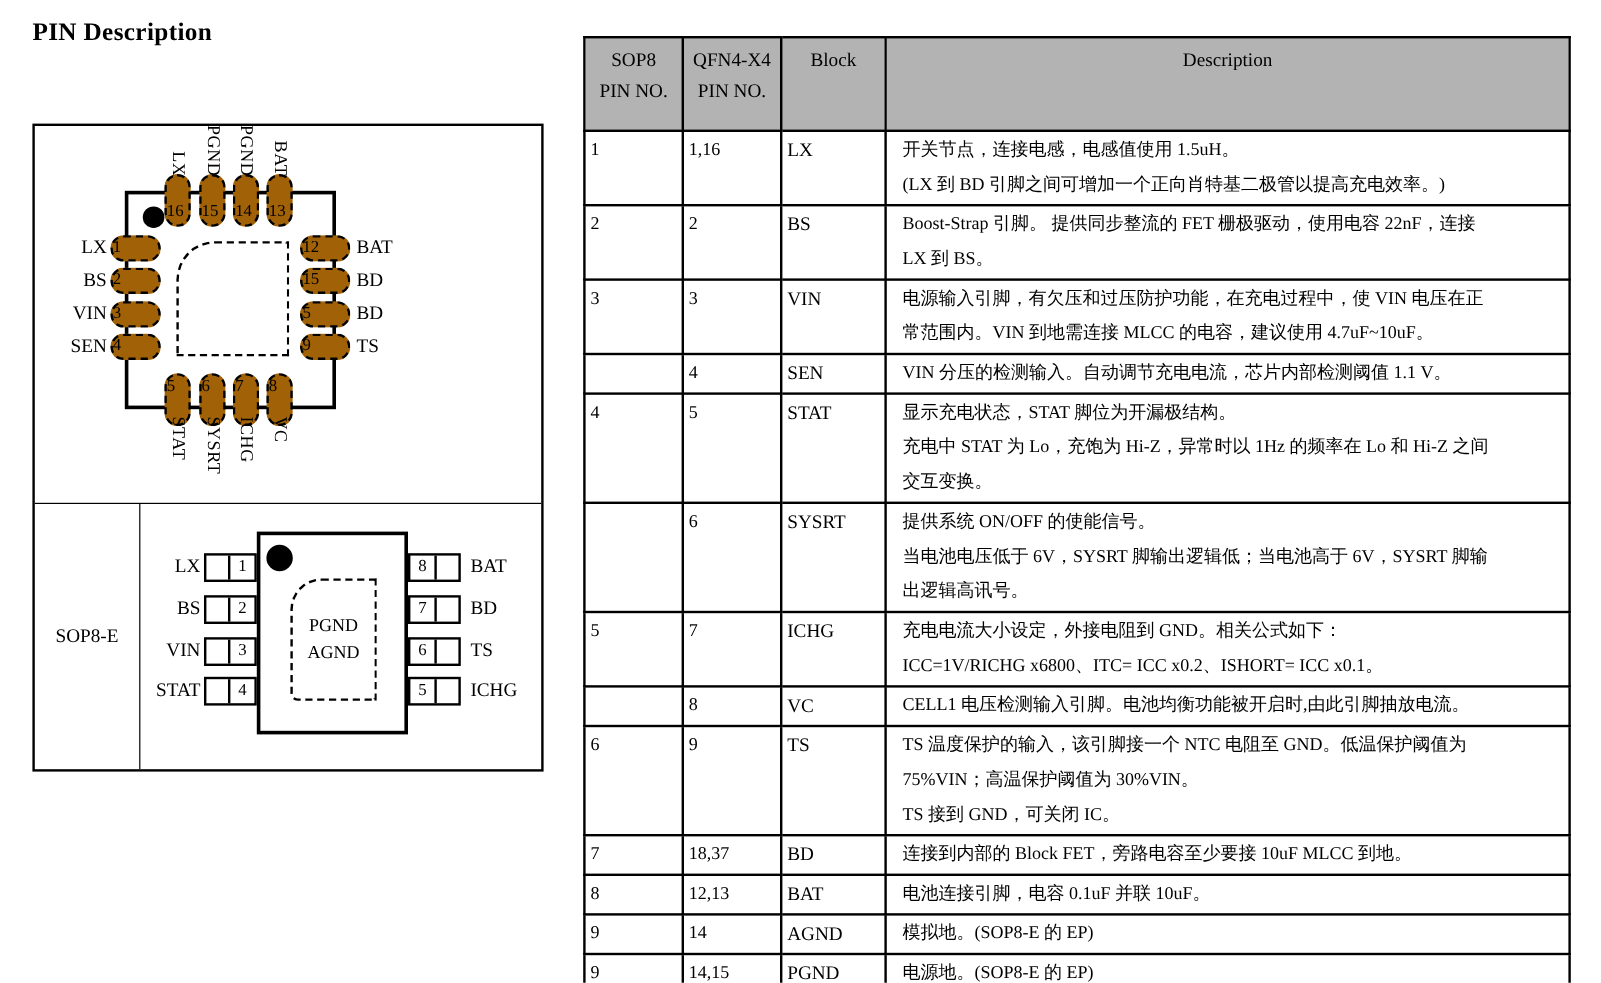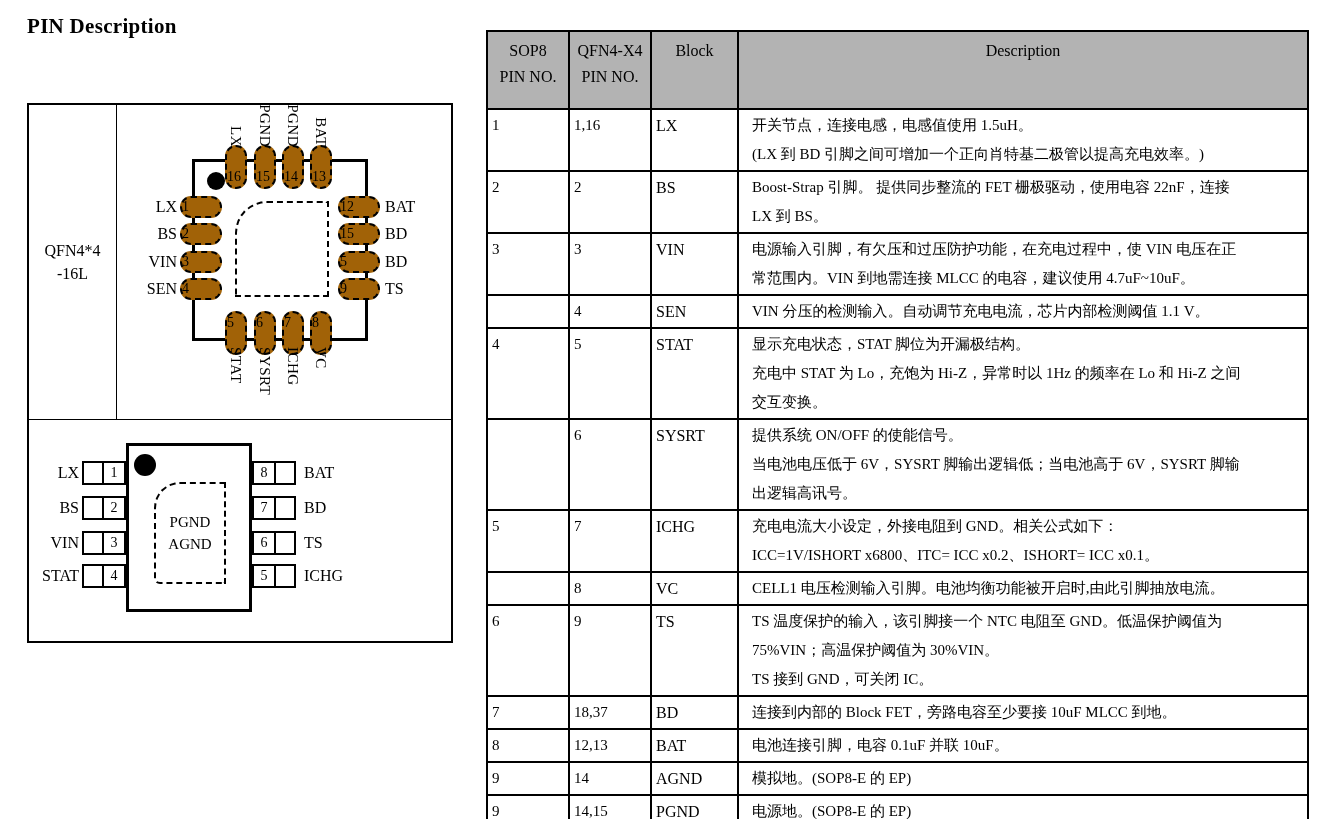--- a/index.html
+++ b/index.html
@@ -93,22 +93,20 @@
   td.c-name { font-size:16px; }
   td.c-desc { white-space:pre-line; padding:1px 3px 1px 13px; }
 </style>
 </head>
 <body>
 
 <div class="page-title">PIN Description</div>
 
 <div class="pkg-table">
   <div class="pkg-row">
-    <div class="pkg-cell pkg-name qfn-cell">QFN4*4
--16L</div>
     <div class="pkg-cell diagram-cell qfn-cell" id="qfn-diagram">
         <div class="chip-body" style="left: 75px; top: 54px; width: 176px; height: 182px;"></div>
         <div class="pin1-dot" style="left: 90px; top: 67px; width: 18px; height: 18px;"></div>
         <div class="qfn-pad" style="left: 118px; top: 96px; width: 94px; height: 96px;"></div>
         <div class="qfn-pin vt" style="left: 108px; top: 40px; width: 22px; height: 44px;">
           <span>16</span>
         </div>
         <div class="vlabel" style="left: 95px; top: 10px; width: 48px; text-align: right;">LX</div>
         <div class="qfn-pin vt" style="left: 137px; top: 40px; width: 22px; height: 44px;">
           <span>15</span>
@@ -166,20 +164,21 @@
           <span>5</span>
         </div>
         <div class="pin-label" style="left: 268px; top: 146px; width: 60px; text-align: left;">BD</div>
         <div class="qfn-pin h" style="left: 221px; top: 173px; width: 42px; height: 22px;">
           <span>9</span>
         </div>
         <div class="pin-label" style="left: 268px; top: 173px; width: 60px; text-align: left;">TS</div>
       </div>
   </div>
   <div class="pkg-row">
+    <div class="pkg-cell pkg-name sop-cell">SOP8-E</div>
     <div class="pkg-cell diagram-cell sop-cell" id="sop8-diagram">
         <div class="chip-body" style="left: 97px; top: 23px; width: 126px; height: 169px;"></div>
         <div class="pin1-dot" style="left: 105px; top: 34px; width: 22px; height: 22px;"></div>
         <div class="sop-pad" style="left: 125px; top: 62px; width: 72px; height: 102px;">PGND
 AGND</div>
         <div class="sop-pin l" style="left: 53px; top: 41px;">
           <div class="outer"></div>
           <div class="num">1</div>
         </div>
         <div class="pin-label" style="left: 2px; top: 42px; width: 48px; text-align: right;">LX</div>
@@ -281,21 +280,21 @@
         <td class="c-name">SYSRT</td>
         <td class="c-desc">提供系统 ON/OFF 的使能信号。
 当电池电压低于 6V，SYSRT 脚输出逻辑低；当电池高于 6V，SYSRT 脚输
 出逻辑高讯号。</td>
       </tr>
       <tr>
         <td class="c-num">5</td>
         <td class="c-num">7</td>
         <td class="c-name">ICHG</td>
         <td class="c-desc">充电电流大小设定，外接电阻到 GND。相关公式如下：
-ICC=1V/ISHORT x6800、ITC= ICC x0.2、ISHORT= ICC x0.1。</td>
+ICC=1V/RICHG x6800、ITC= ICC x0.2、ISHORT= ICC x0.1。</td>
       </tr>
       <tr>
         <td class="c-num"></td>
         <td class="c-num">8</td>
         <td class="c-name">VC</td>
         <td class="c-desc">CELL1 电压检测输入引脚。电池均衡功能被开启时,由此引脚抽放电流。</td>
       </tr>
       <tr>
         <td class="c-num">6</td>
         <td class="c-num">9</td>

